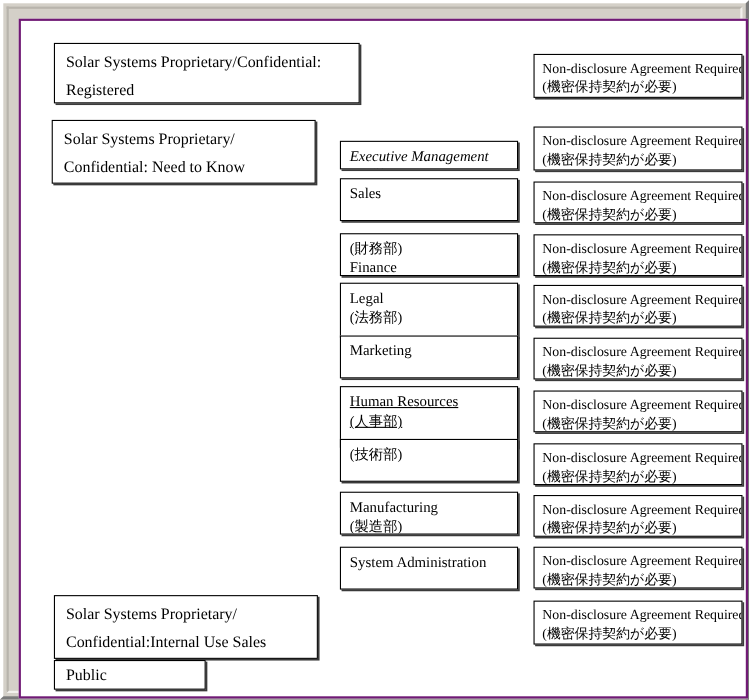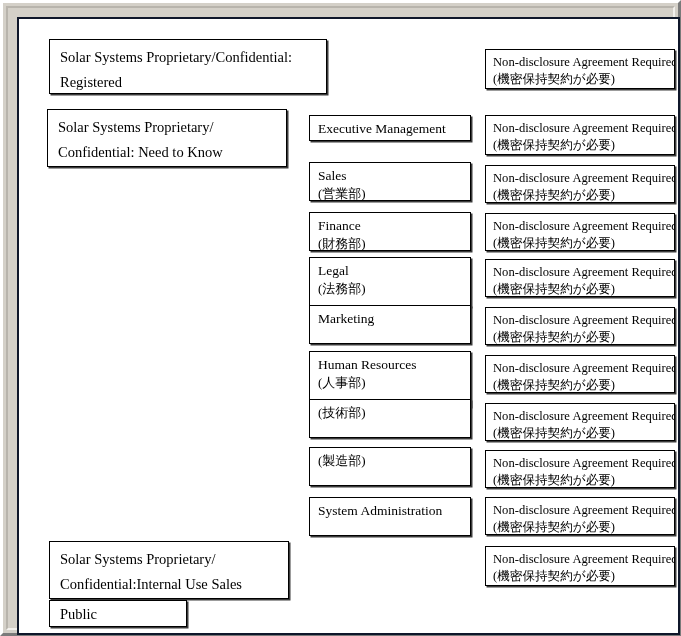--- a/index.html
+++ b/index.html
@@ -43,21 +43,21 @@
     border-bottom: 2px solid #f2f0ec;
   }
   #diagram-canvas {
     position: absolute;
     left: 9px;
     top: 9px;
     width: 663px;
     height: 618px;
     box-sizing: border-box;
     background: #ffffff;
-    border: 2px solid #0f172a;
+    border: 2px solid #701a75;
     overflow: hidden;
   }
 
   
   .node {
     position: absolute;
     box-sizing: border-box;
     background: #ffffff;
     border: 1px solid #000000;
     box-shadow: 1.5px 1.5px 0 0 #3a3a3a;
@@ -120,47 +120,47 @@
           <div class="node class-node" style="left: 30px; top: 522px; width: 240px; height: 58px;">
             <span class="line">Solar Systems Proprietary/</span>
             <span class="line">Confidential:Internal Use Sales</span>
           </div>
           <div class="node class-node compact" style="left: 30px; top: 581px; width: 138px; height: 27px;">
             <span class="line">Public</span>
           </div>
         </div>
 
       <div id="department-column">
-          <div class="node dept-node" style="left: 290px; top: 96px; width: 162px; height: 26px;">
+          <div class="node dept-node" style="left: 290px; top: 109px; width: 162px; height: 26px; font-style: italic;">
             <span class="line en">Executive Management</span>
             <span class="line jp">(経営)</span>
           </div>
           <div class="node dept-node" style="left: 290px; top: 143px; width: 162px; height: 39px;">
             <span class="line en">Sales</span>
-            <span class="line jp">(営業部)</span>
           </div>
           <div class="node dept-node" style="left: 290px; top: 193px; width: 162px; height: 39px;">
+            <span class="line jp">(財務部)</span>
             <span class="line en">Finance</span>
-            <span class="line jp">(財務部)</span>
           </div>
           <div class="node dept-node" style="left: 290px; top: 238px; width: 162px; height: 50px;">
             <span class="line en">Legal</span>
             <span class="line jp">(法務部)</span>
           </div>
           <div class="node dept-node" style="left: 290px; top: 286px; width: 162px; height: 39px;">
             <span class="line en">Marketing</span>
           </div>
-          <div class="node dept-node" style="left: 290px; top: 332px; width: 162px; height: 56px;">
+          <div class="node dept-node" style="left: 290px; top: 332px; width: 162px; height: 56px; text-decoration: underline;">
             <span class="line en">Human Resources</span>
             <span class="line jp">(人事部)</span>
           </div>
           <div class="node dept-node" style="left: 290px; top: 380px; width: 162px; height: 39px;">
             <span class="line jp">(技術部)</span>
           </div>
           <div class="node dept-node" style="left: 290px; top: 428px; width: 162px; height: 39px;">
+            <span class="line en">Manufacturing</span>
             <span class="line jp">(製造部)</span>
           </div>
           <div class="node dept-node" style="left: 290px; top: 478px; width: 162px; height: 39px;">
             <span class="line en">System Administration</span>
           </div>
         </div>
 
       <div id="nda-column">
           <div class="node nda-node" style="left: 466px; top: 30px; width: 190px; height: 40px;">
             <span class="line en">Non-disclosure Agreement Required</span>

